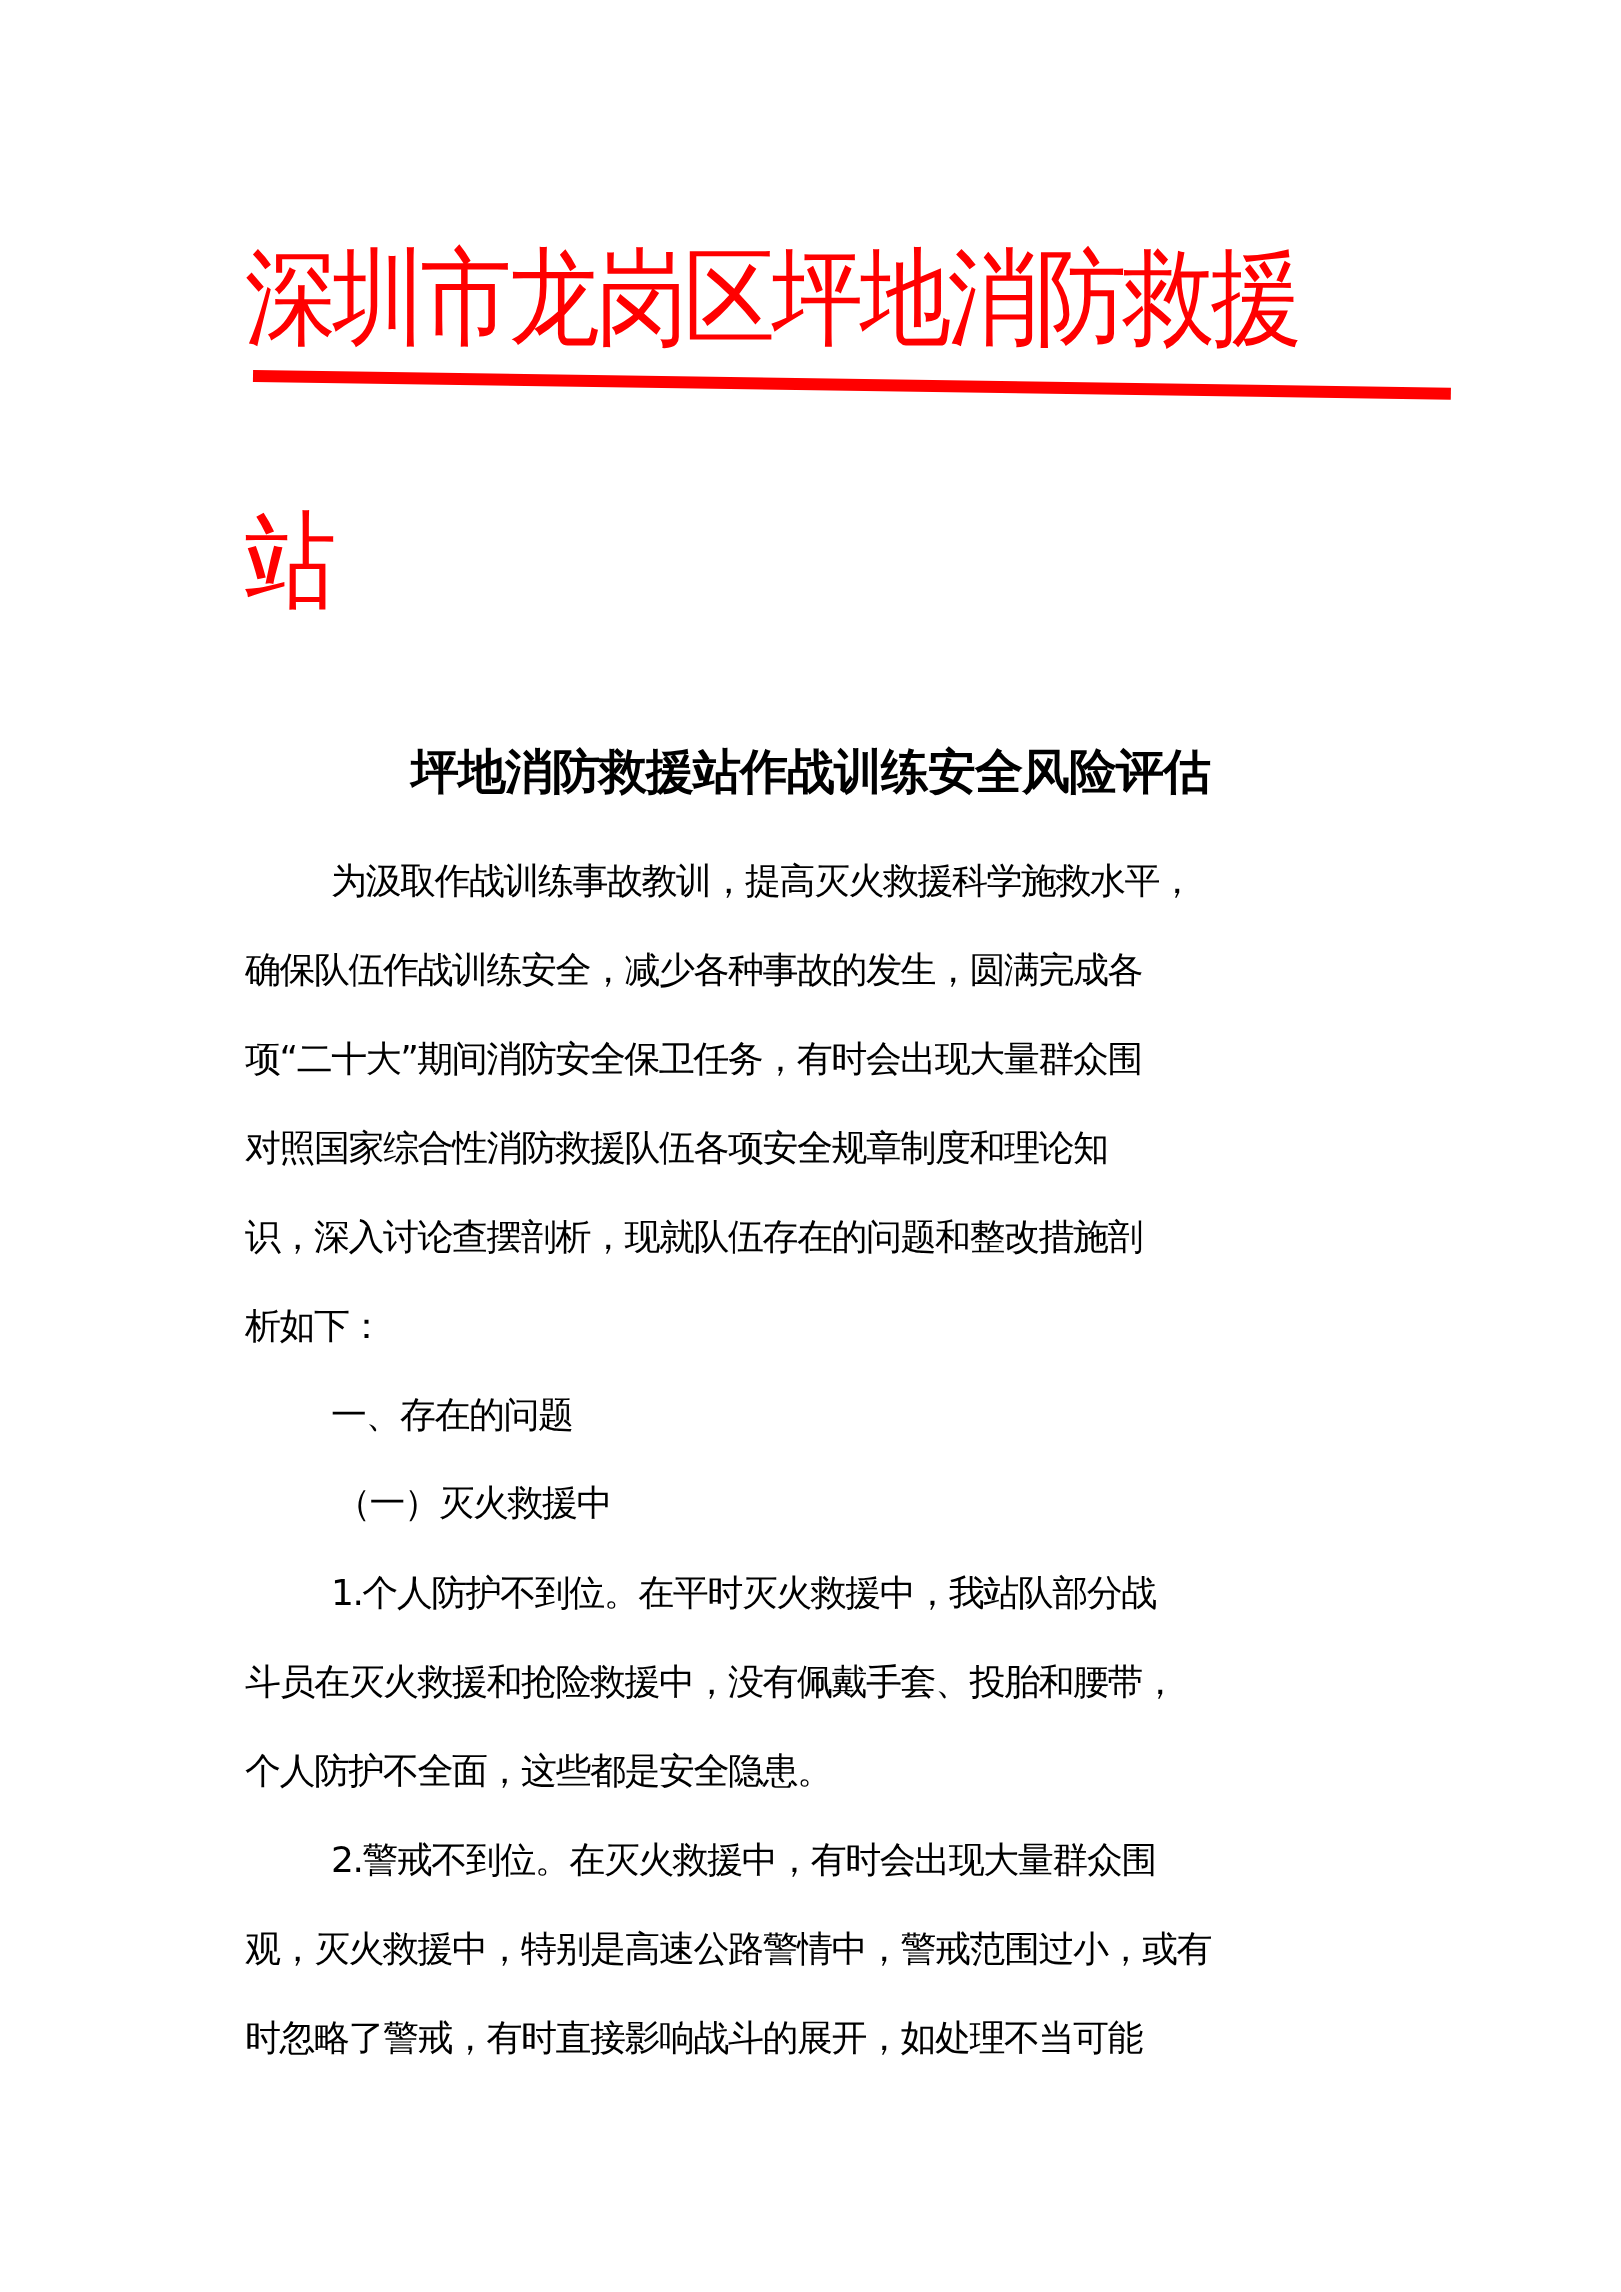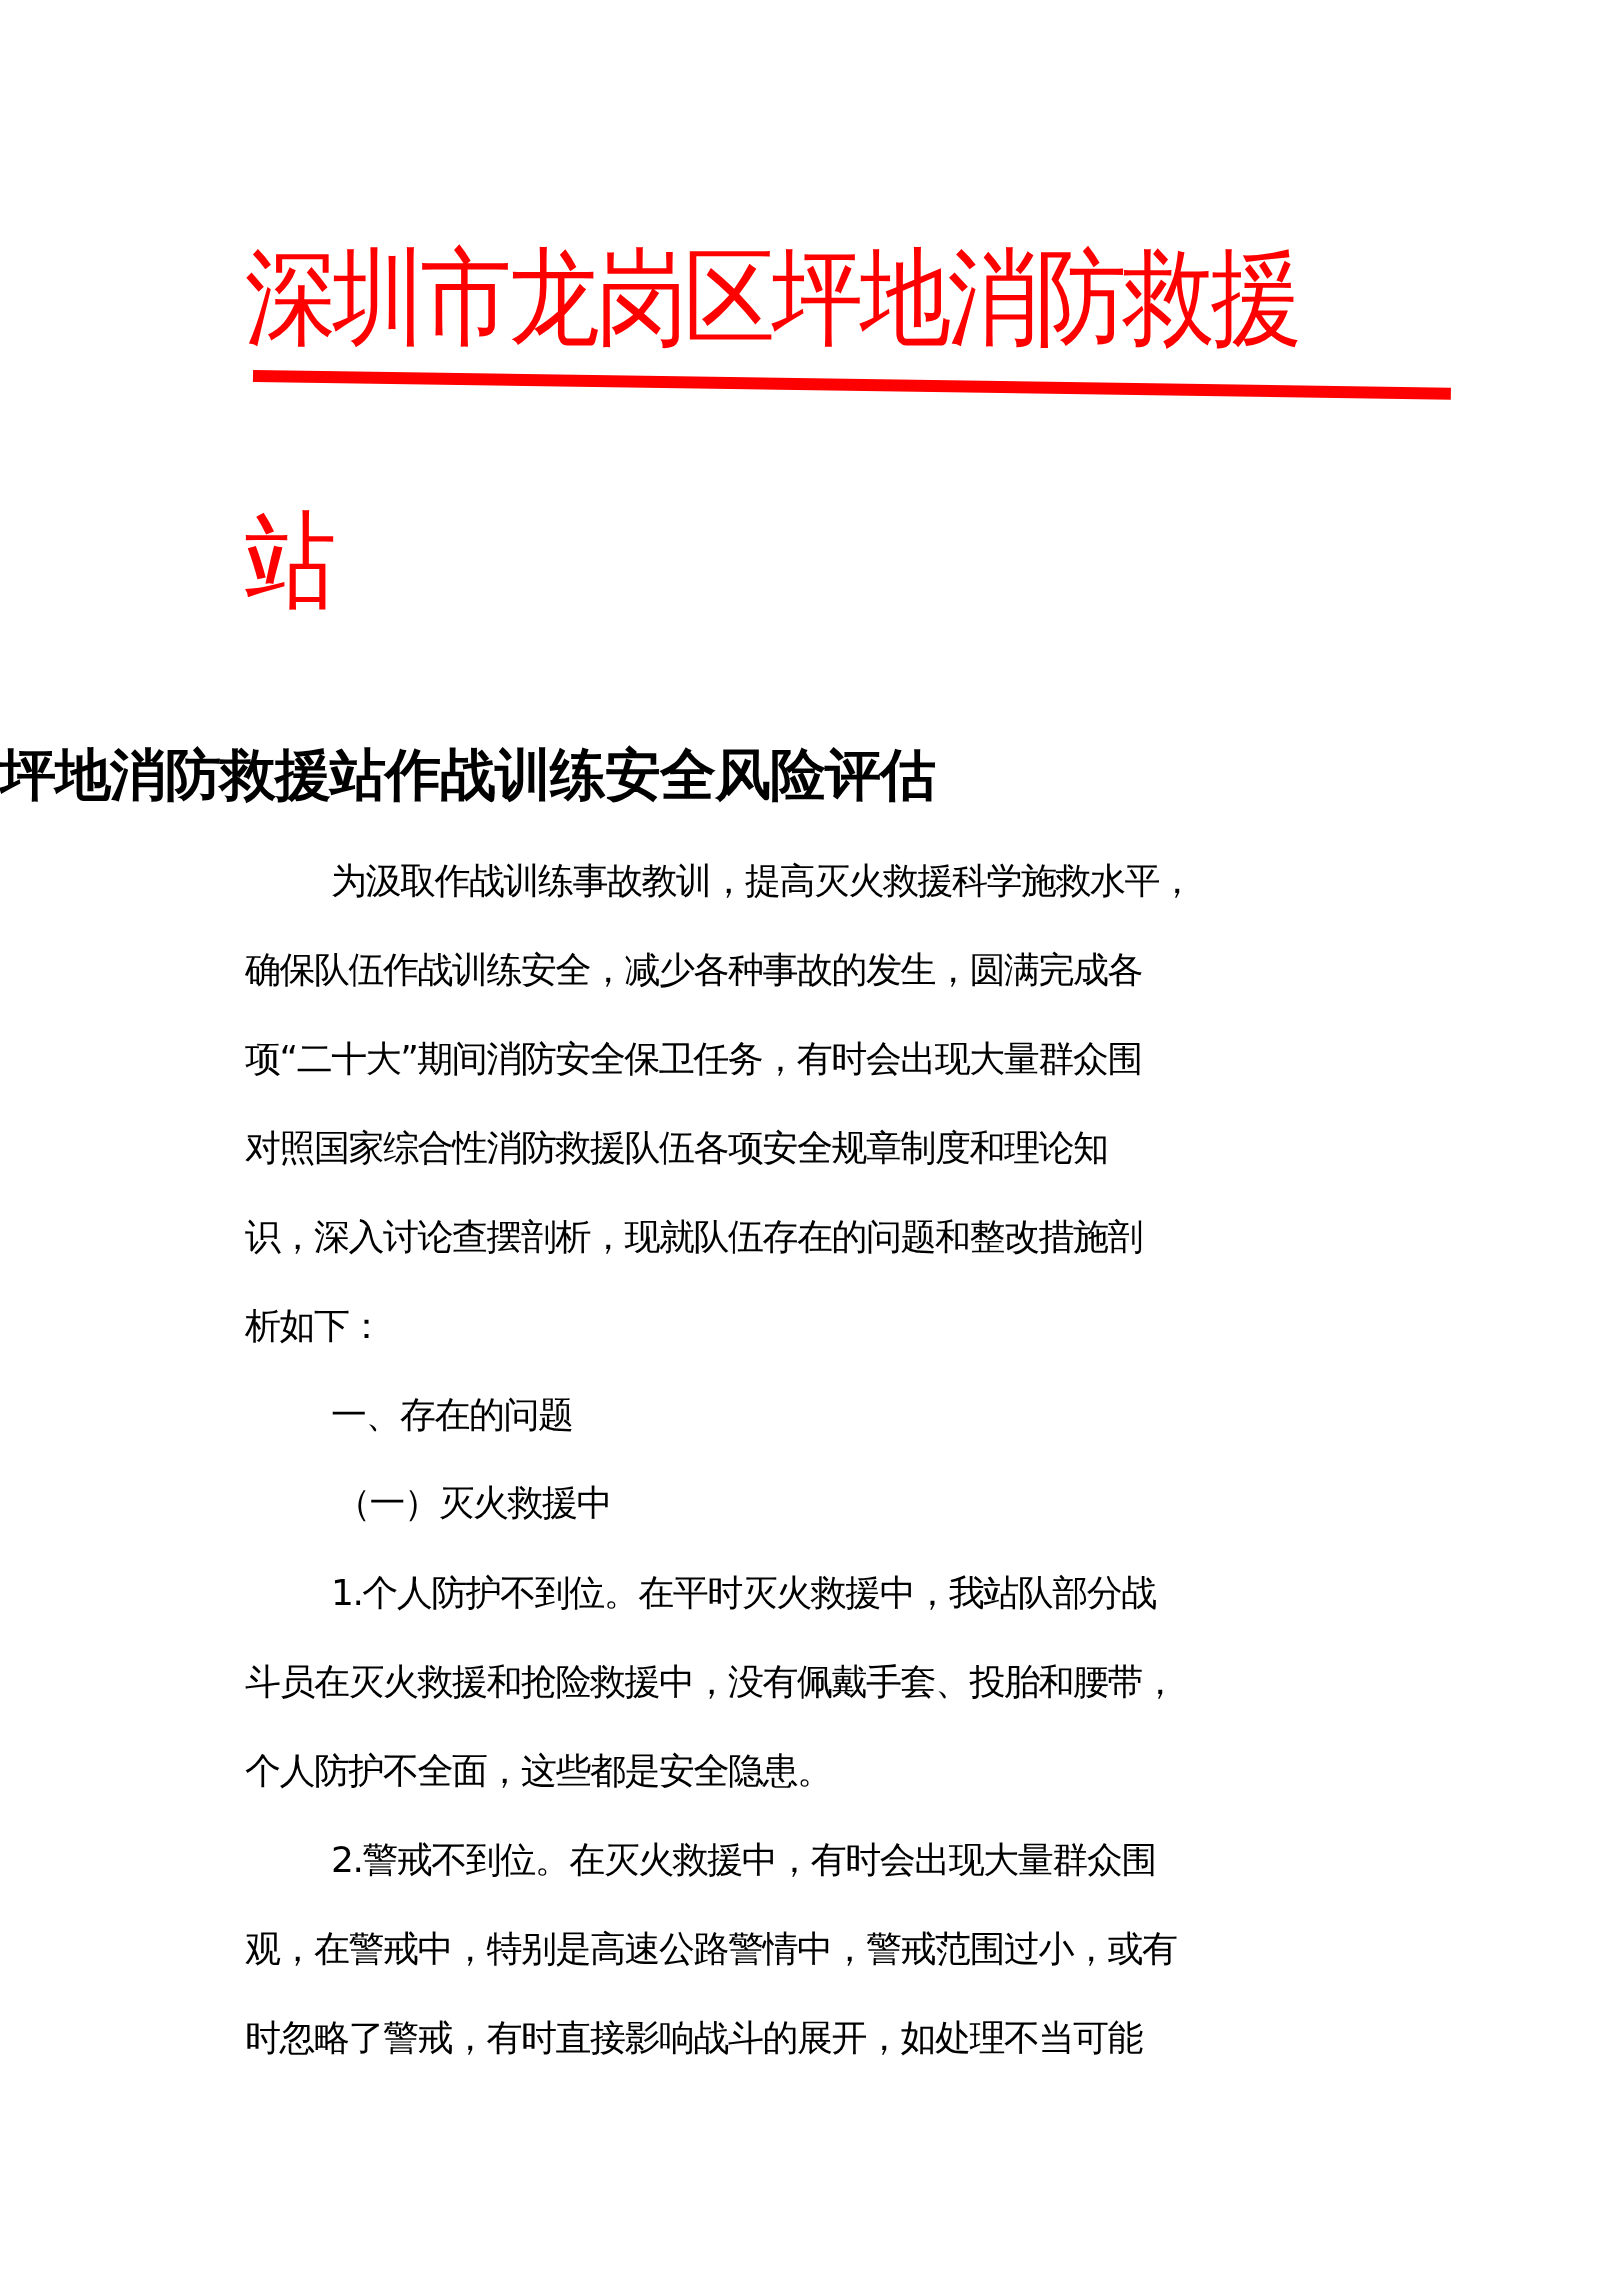--- a/index.html
+++ b/index.html
@@ -20,21 +20,21 @@
   .red-title.l1 { top: 245px; }
   .red-title.l2 { top: 508px; }
 
   .red-rule {
     position: absolute; left: 253px; top: 370px; width: 1198px; height: 11.8px;
     background: #ff0000; transform: rotate(0.85deg); transform-origin: left center;
   }
 
   .doc-heading {
     position: absolute; left: 0; width: 1621px; top: 747px;
-    font-weight: bold; font-size: 56px; line-height: 1;
+    text-align: center; font-weight: bold; font-size: 48px; line-height: 1;
     letter-spacing: -1px; white-space: nowrap;
   }
 
   .body-text {
     position: absolute; left: 245px; width: 1137px;
     font-size: 36px; line-height: 89px; letter-spacing: -1.5px;
   }
   .line { height: 89px; white-space: nowrap; }
   .indent { padding-left: 86px; }
   .indent-sm { padding-left: 90px; font-family: Liberation Serif, serif; }
@@ -64,19 +64,19 @@
     <div class="line indent-sm">（一）灭火救援中</div>
 
     <div>
       <div class="line indent">1.个人防护不到位。在平时灭火救援中，我站队部分战</div>
       <div class="line">斗员在灭火救援和抢险救援中，没有佩戴手套、投胎和腰带，</div>
       <div class="line">个人防护不全面，这些都是安全隐患。</div>
     </div>
 
     <div>
       <div class="line indent">2.警戒不到位。在灭火救援中，有时会出现大量群众围</div>
-      <div class="line">观，在警戒中，特别是高速公路警情中，警戒范围过小，或有</div>
+      <div class="line">观，灭火救援中，特别是高速公路警情中，警戒范围过小，或有</div>
       <div class="line">时忽略了警戒，有时直接影响战斗的展开，如处理不当可能</div>
     </div>
   </div>
 
 </div>
 
 
 </body></html>

